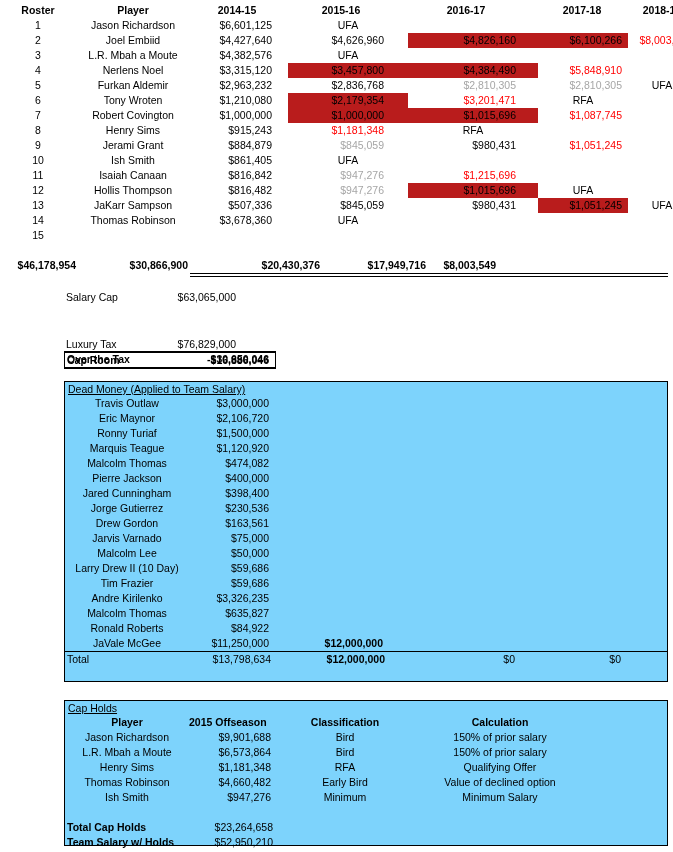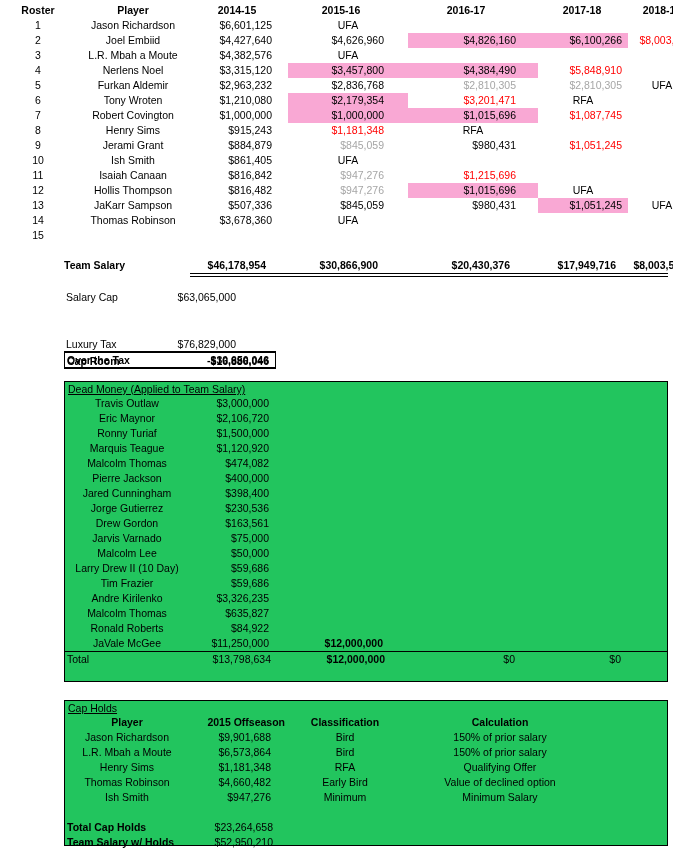--- a/index.html
+++ b/index.html
@@ -41,47 +41,47 @@
   .hdr .c-y1, .hdr .c-y2, .hdr .c-y3, .hdr .c-y4, .hdr .c-y5 { text-align: center; padding-right: 0; }
   .hdr .c-y1 { padding-right: 10px; }
   .hdr .c-y2 { padding-right: 14px; }
   .hdr .c-y3 { padding-right: 14px; }
   .hdr .c-y4 { padding-right: 2px; }
 
   .ctr { text-align: center !important; padding-right: 0 !important; }
 
   .red  { color: #FF0000; }
   .gray { color: #A6A6A6; }
-  .hl   { background: #f9a8d4; }
+  .hl   { background: #b91c1c; }
 
   
   .ts-row { display:flex; align-items:center; height:16px; line-height:16px; font-weight:bold; }
   .ts-label { width:190px; flex:0 0 190px; padding-left:64px; box-sizing:border-box; text-align:left; }
   .dbl-underline {
     position:absolute;
     left:190px; width:478px;
     border-top:1.4px solid #000;
     border-bottom:1.4px solid #000;
     height:2px;
   }
 
   
-  .kv { display:flex; height:16px; line-height:16px;align-items:center; }
+  .kv { display:flex; height:16px; line-height:16px; }
   .kv .k { width:130px; flex:0 0 130px; padding-left:66px; box-sizing:border-box; }
   .kv .v { width:112px; flex:0 0 112px; text-align:right; padding-right:6px; box-sizing:border-box; }
   .boxed { border:1.6px solid #000; box-sizing:border-box; font-weight:bold; height:17px; line-height:14px; width:212px; }
   .boxed .k { padding-left:2px; width:128px; flex:0 0 128px; }
   .boxed .v { width:80px; flex:0 0 80px; padding-right:4px; }
 
   
   .panel {
     position:absolute;
     border:1.6px solid #000;
     box-sizing:border-box;
-    background:#22c55e;
+    background:#7dd3fc;
   }
   .panel-title {
     font-size:10.5px;
     text-decoration:underline;
     padding-left:3px;
     height:14px;
     line-height:14px;
   }
   .dm-row { display:flex; height:15px; line-height:15px; }
   .dm-name { width:124px; flex:0 0 124px; text-align:center; }
@@ -250,21 +250,20 @@
         <div class="c-player"></div>
         <div class="c-y1"></div>
         <div class="c-y2"></div>
         <div class="c-y3"></div>
         <div class="c-y4"></div>
         <div class="c-y5"></div>
       </div>
     </div>
 
   <div class="ts-row" style="position:absolute; top:257px; left:0; width:673px;">
-    <div class="ts-label">Team Salary</div>
     <div class="c-y1" style="width:92px;flex:0 0 92px;">$46,178,954</div>
     <div class="c-y2">$30,866,900</div>
     <div class="c-y3">$20,430,376</div>
     <div class="c-y4">$17,949,716</div>
     <div class="c-y5">$8,003,549</div>
   </div>
   <div class="dbl-underline" style="top:273px;"></div>
 
   <div class="kv" style="position:absolute; top:289px; left:0;">
     <div class="k">Salary Cap</div>
@@ -380,21 +379,21 @@
       <div class="dm-v3">$0</div>
       <div class="dm-v4">$0</div>
       <div class="dm-v5">$0</div>
     </div>
   </div>
 
   <div class="panel" style="top:700px; left:64px; width:604px; height:146px;">
     <div class="panel-title">Cap Holds</div>
     <div class="ch-row ch-hdr">
       <div class="ch-name">Player</div>
-      <div class="ch-amt" style="text-align:right;padding-right:0;">2015 Offseason</div>
+      <div class="ch-amt" style="text-align:left;padding-right:0;">2015 Offseason</div>
       <div class="ch-cls">Classification</div>
       <div class="ch-calc">Calculation</div>
     </div>
     <div id="cap-holds-body">
         <div class="ch-row">
           <div class="ch-name">Jason Richardson</div>
           <div class="ch-amt">$9,901,688</div>
           <div class="ch-cls">Bird</div>
           <div class="ch-calc">150% of prior salary</div>
         </div>

